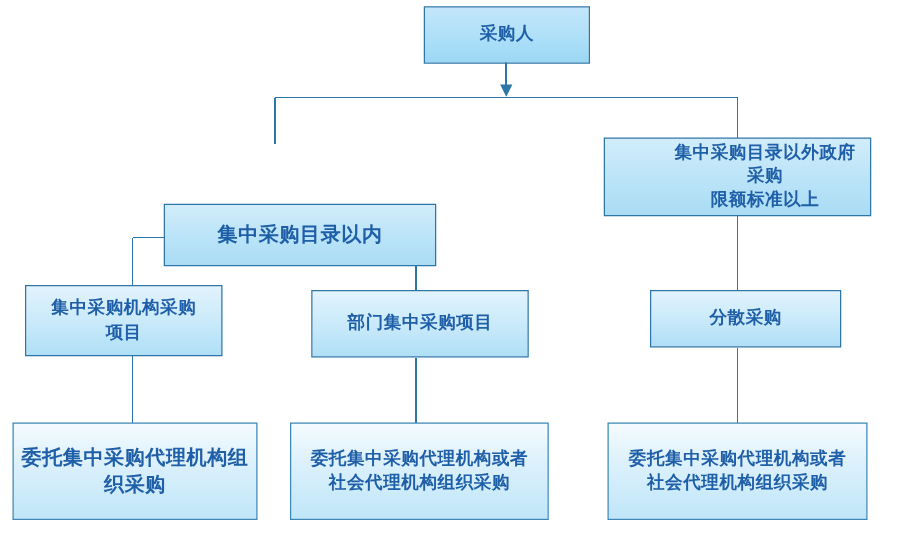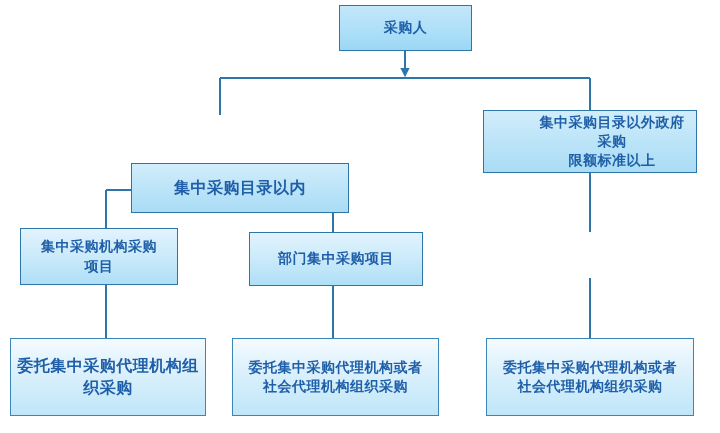--- a/index.html
+++ b/index.html
@@ -112,20 +112,23 @@
 
   <div class="node lvl3" style="left:20px; top:228px; width:158px; height:57px; font-size:14px;">
     <span class="txt">集中采购机构采购
 项目</span>
   </div>
 
   <div class="node lvl3" style="left:249px; top:232px; width:174px; height:54px; font-size:14px;">
     <span class="txt">部门集中采购项目</span>
   </div>
 
+  <div class="node lvl3" style="left:520px; top:232px; width:153px; height:46px; font-size:14px;">
+    <span class="txt">分散采购</span>
+  </div>
 
   <div class="node leaf" style="left:10px; top:338px; width:196px; height:78px; font-size:16px;">
     <span class="txt">委托集中采购代理机构组
 织采购</span>
   </div>
 
   <div class="node leaf" style="left:232px; top:338px; width:207px; height:78px; font-size:14px;">
     <span class="txt">委托集中采购代理机构或者
 社会代理机构组织采购</span>
   </div>

